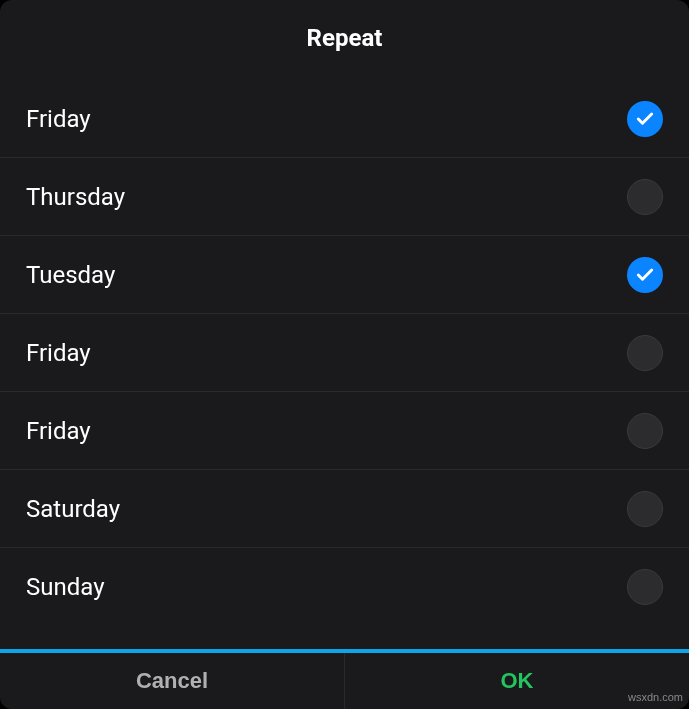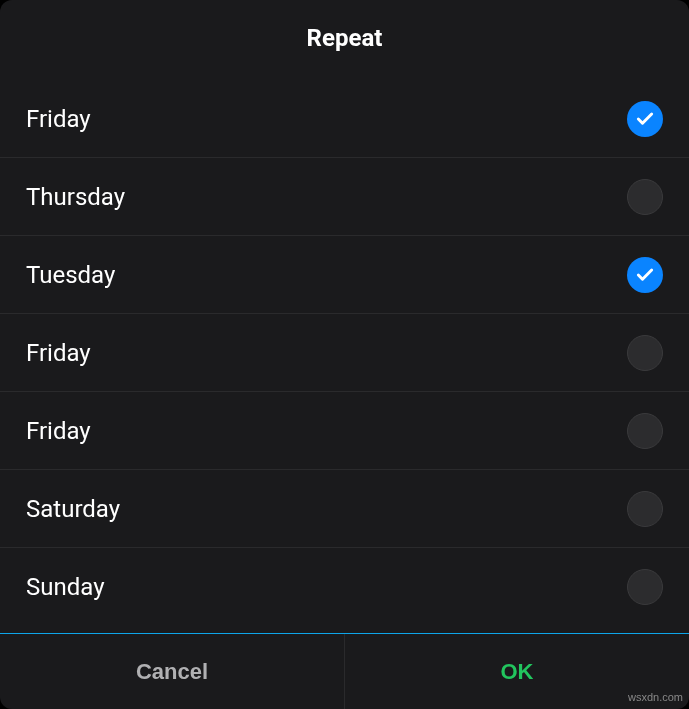--- a/index.html
+++ b/index.html
@@ -71,22 +71,22 @@
     .check.unchecked {
       background: #2c2c2e;
       border: 1px solid #3a3a3c;
     }
     .check svg {
       width: 20px;
       height: 20px;
     }
     .footer {
       display: flex;
-      border-top: 1px solid #0ea5e9;
-      height: 76px;
+      border-top: 4px solid #0ea5e9;
+      height: 60px;
     }
     .footer-btn {
       flex: 1;
       display: flex;
       align-items: center;
       justify-content: center;
       font-size: 22px;
       font-weight: 700;
       cursor: pointer;
       background: transparent;

